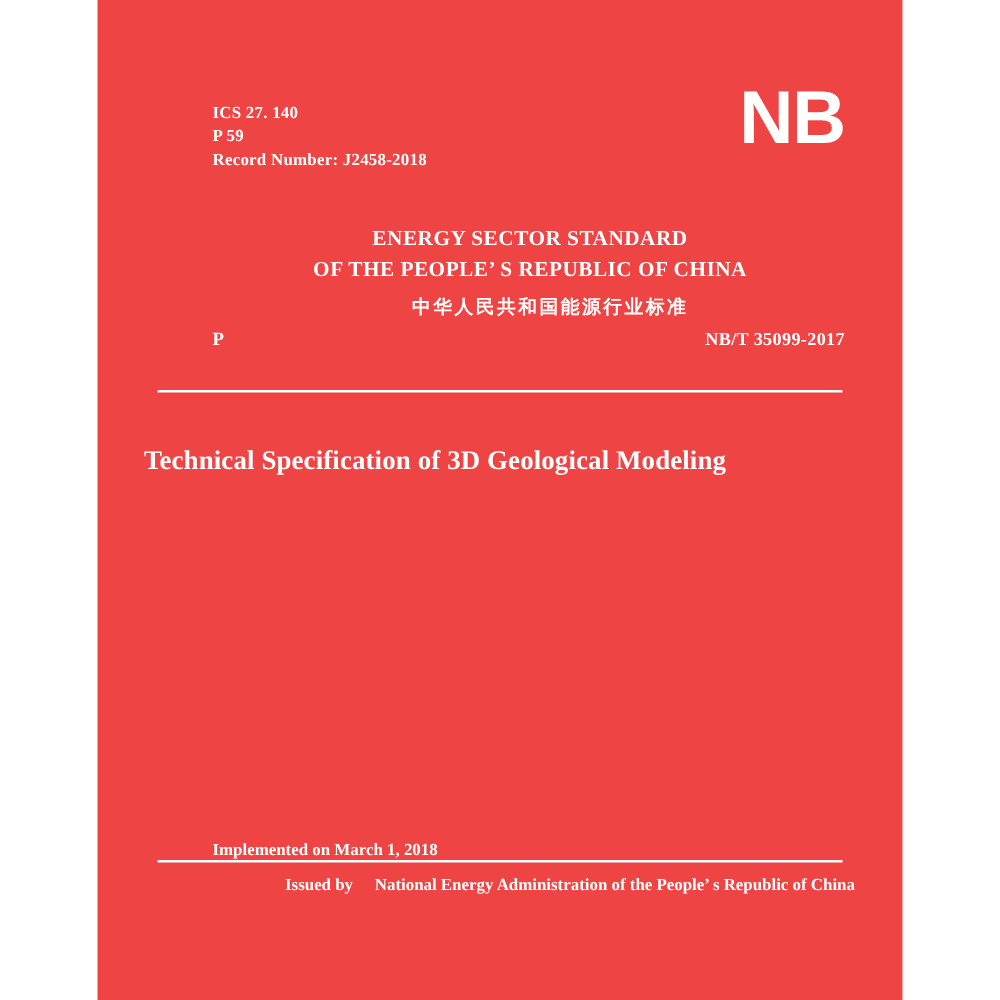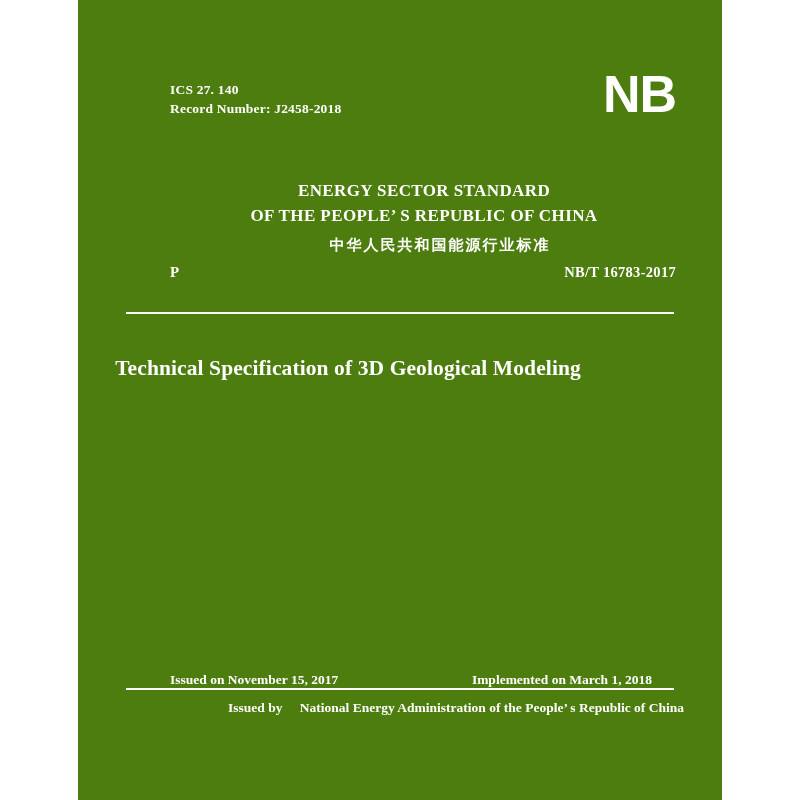--- a/index.html
+++ b/index.html
@@ -14,21 +14,21 @@
     background: #ffffff;
     overflow: hidden;
     font-family: "Liberation Serif", serif;
   }
   .cover {
     position: absolute;
     left: 78px;
     top: 0px;
     width: 644px;
     height: 800px;
-    background: #4d7c0f;
+    background: #ef4444;
     color: #ffffff;
   }
   .header-block {
     position: absolute;
     left: 92px;
     top: 80px;
     width: 460px;
   }
   .code-line {
     font-weight: bold;
@@ -36,21 +36,21 @@
     line-height: 19px;
     letter-spacing: 0.2px;
     color: #ffffff;
   }
   .nb-logo {
     position: absolute;
     right: 46px;
     top: 58px;
     font-family: "Liberation Sans", sans-serif;
     font-weight: bold;
-    font-size: 52px;
+    font-size: 60px;
     line-height: 72px;
     letter-spacing: -1px;
     color: #ffffff;
   }
   .std-title {
     position: absolute;
     left: 0;
     top: 178px;
     width: 692px;
     text-align: center;
@@ -142,44 +142,44 @@
   .issuer .by { margin-right: 14px; }
 </style>
 </head>
 <body>
 
 <div id="page">
   <div class="cover">
 
     <div class="header-block">
       <div class="code-line">ICS 27. 140</div>
+      <div class="code-line">P 59</div>
       <div class="code-line">Record Number: J2458-2018</div>
     </div>
 
     <div class="nb-logo">NB</div>
 
     <div class="std-title">
       <div class="en1">ENERGY SECTOR STANDARD</div>
       <div class="en2">OF THE PEOPLE’ S REPUBLIC OF CHINA</div>
       <div class="cn">中华人民共和国能源行业标准</div>
     </div>
 
     <div class="row-pcode">
       <div class="p">P</div>
-      <div class="num">NB/T 16783-2017</div>
+      <div class="num">NB/T 35099-2017</div>
     </div>
 
     <div class="rule rule-top"></div>
 
     <div class="title-block">
       <div class="t-en">Technical Specification of 3D Geological Modeling</div>
     </div>
 
     <div class="dates">
-      <div>Issued on November 15, 2017</div>
       <div>Implemented on March 1, 2018</div>
     </div>
 
     <div class="rule rule-mid"></div>
 
     <div class="issuer">
       <span class="by">Issued by</span>
       <span>National Energy Administration of the People’ s Republic of China</span>
     </div>
 

